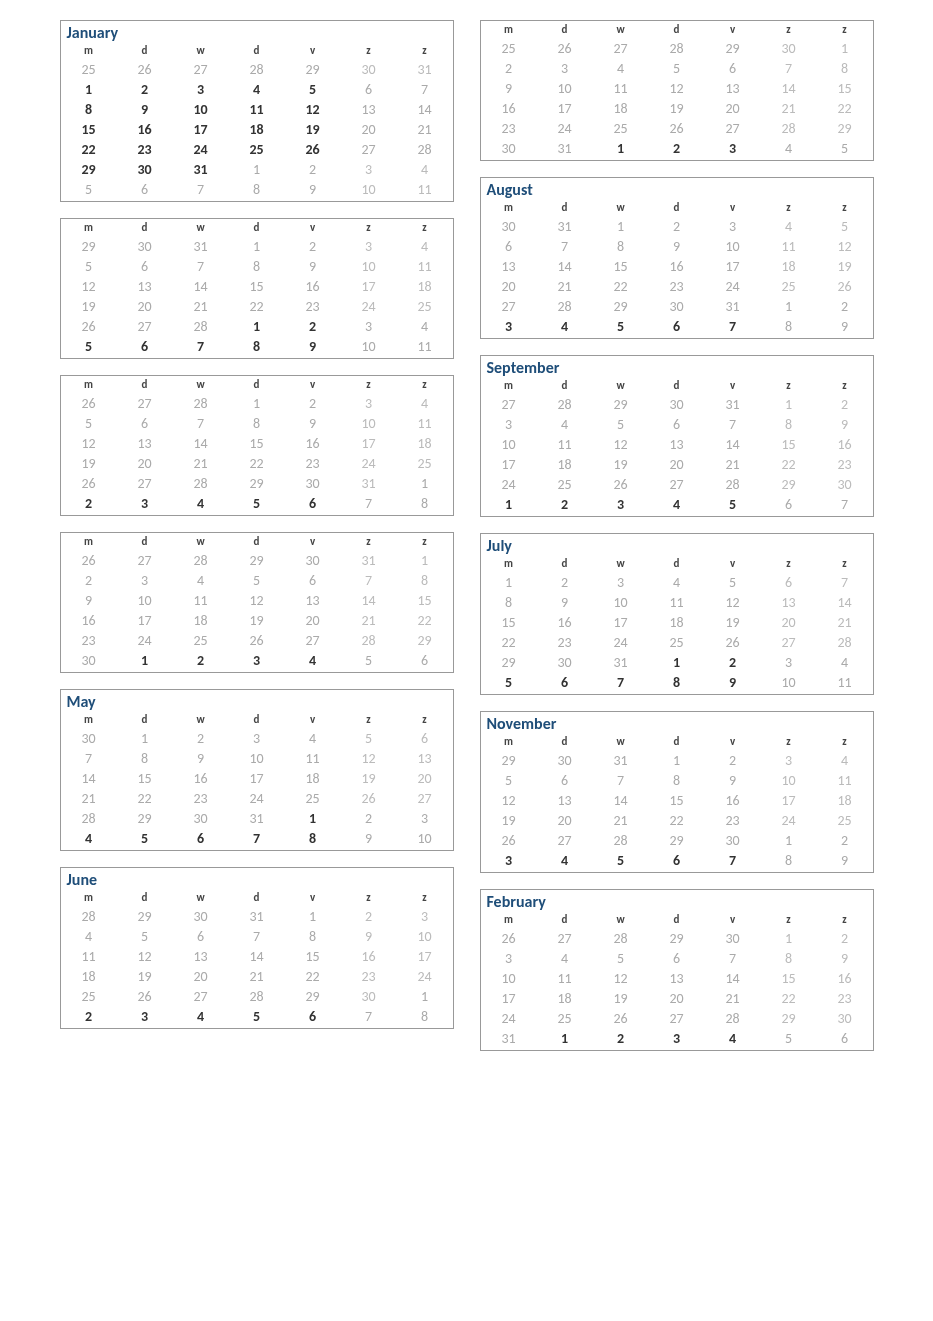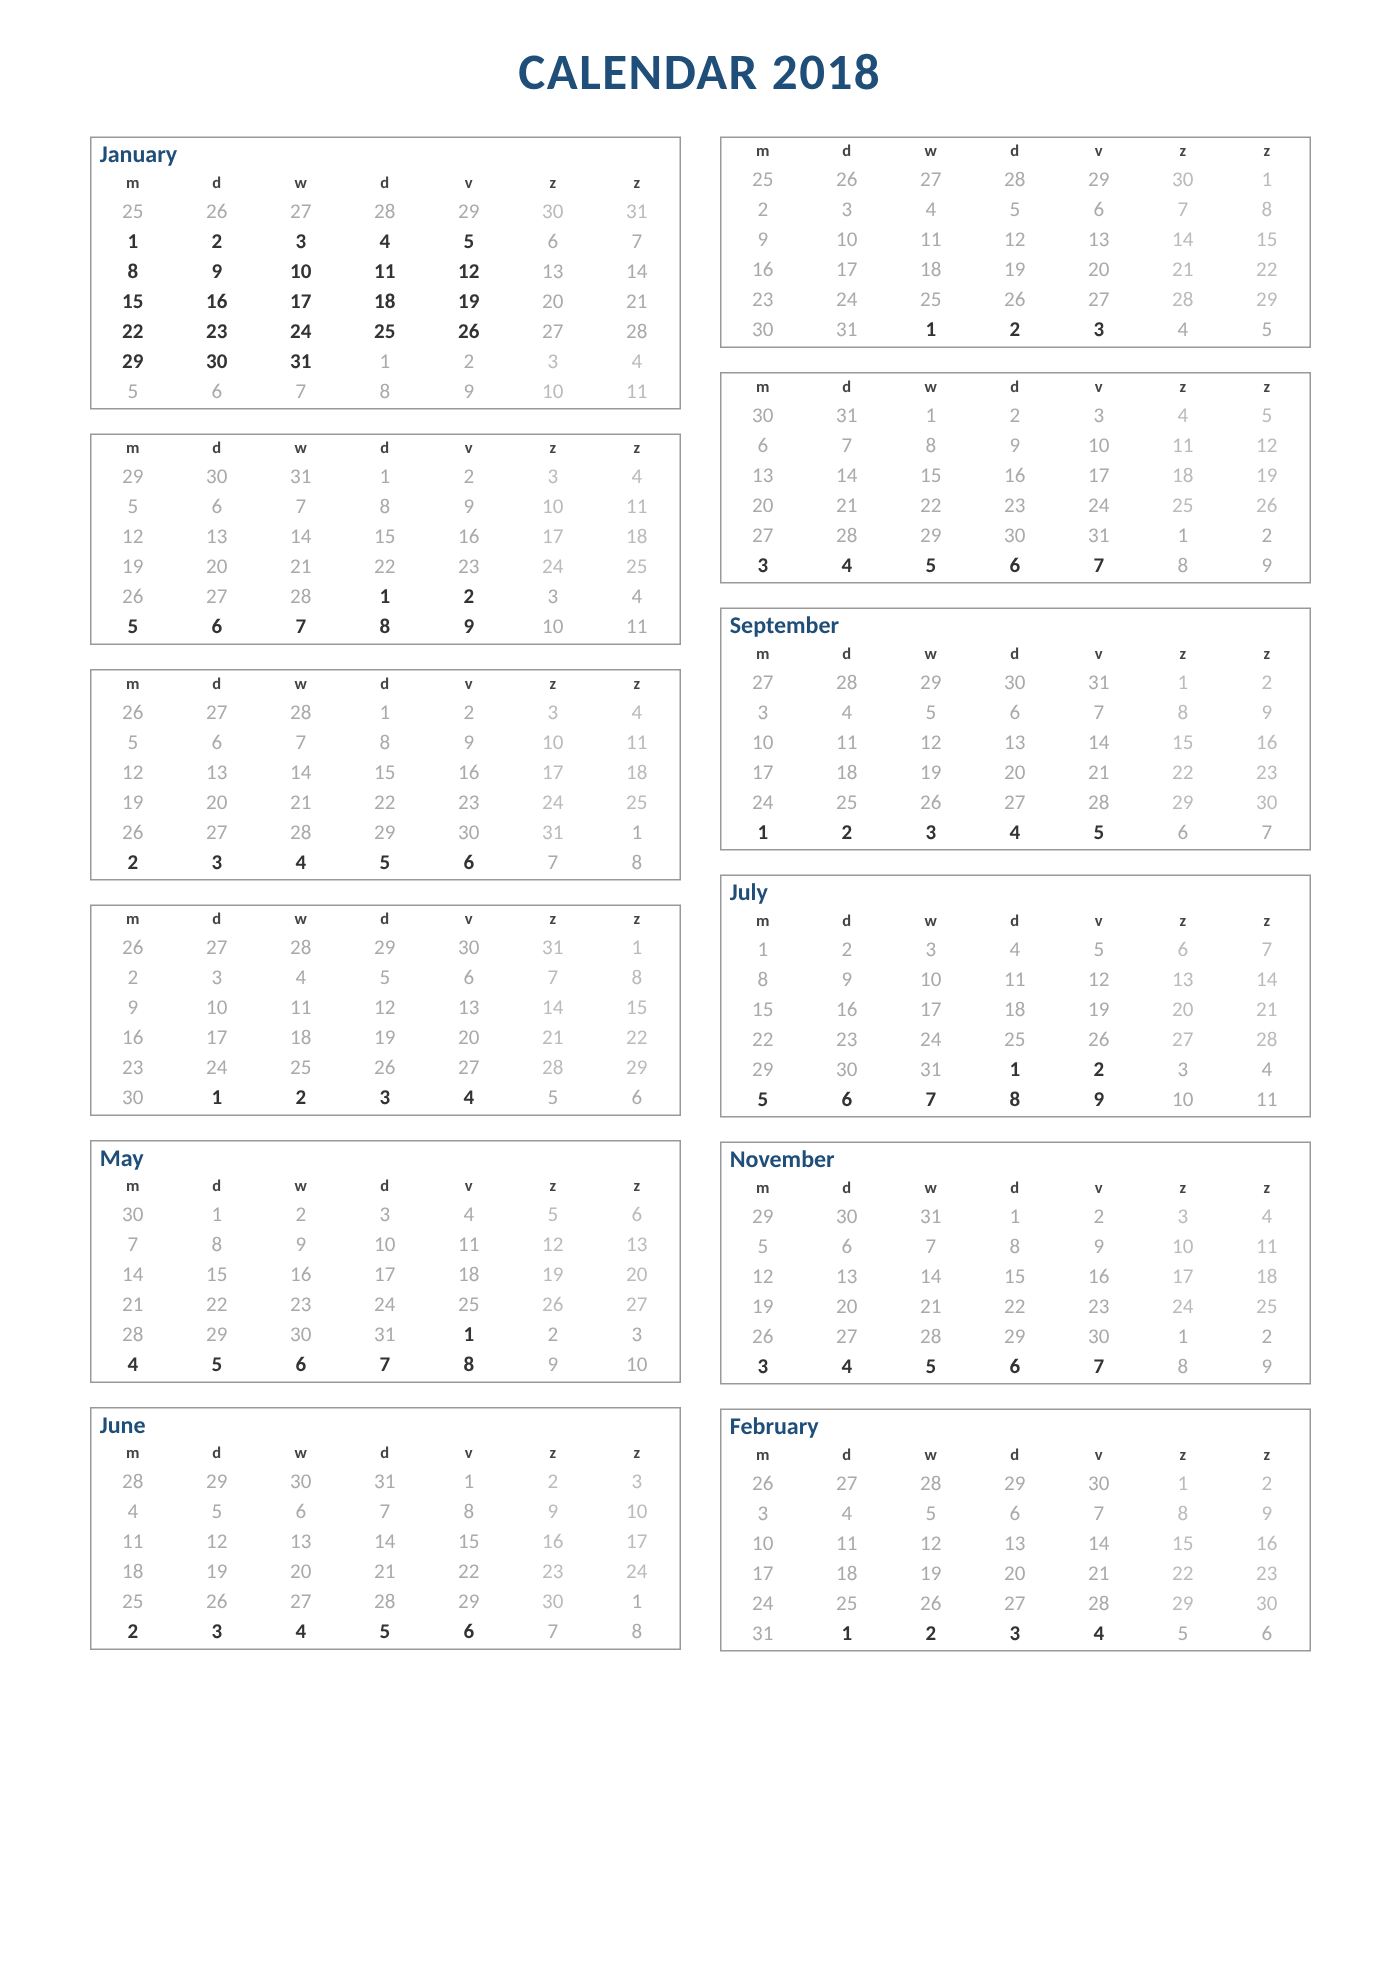--- a/index.html
+++ b/index.html
@@ -68,21 +68,20 @@
     font-weight: 500;
   }
   td.out.weekend {
     color: #bbb;
   }
 </style>
 </head>
 <body>
 
 <div class="page">
-  <div class="title">CALENDAR 2018</div>
   <div class="columns">
     <div class="col" id="col-left">
         <div class="month">
           <div class="month-name">January</div>
           <table>
             <thead>
               <tr>
                 <th>m</th>
                 <th>d</th>
                 <th>w</th>
@@ -583,20 +582,21 @@
                 <td>1</td>
                 <td>2</td>
                 <td>3</td>
                 <td class="weekend">4</td>
                 <td class="weekend">5</td>
               </tr>
             </tbody>
           </table>
         </div>
         <div class="month">
+          <div class="month-name">August</div>
           <table>
             <thead>
               <tr>
                 <th>m</th>
                 <th>d</th>
                 <th>w</th>
                 <th>d</th>
                 <th>v</th>
                 <th>z</th>
                 <th>z</th>

